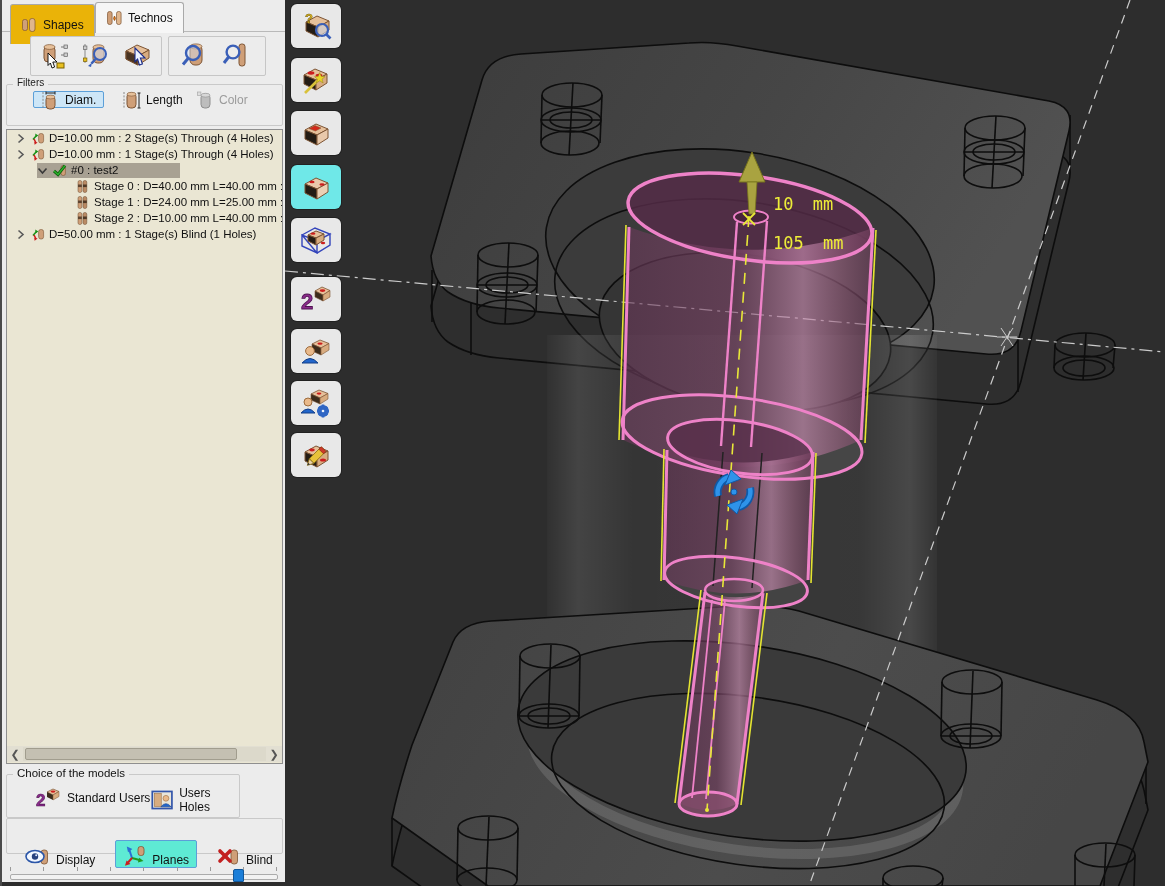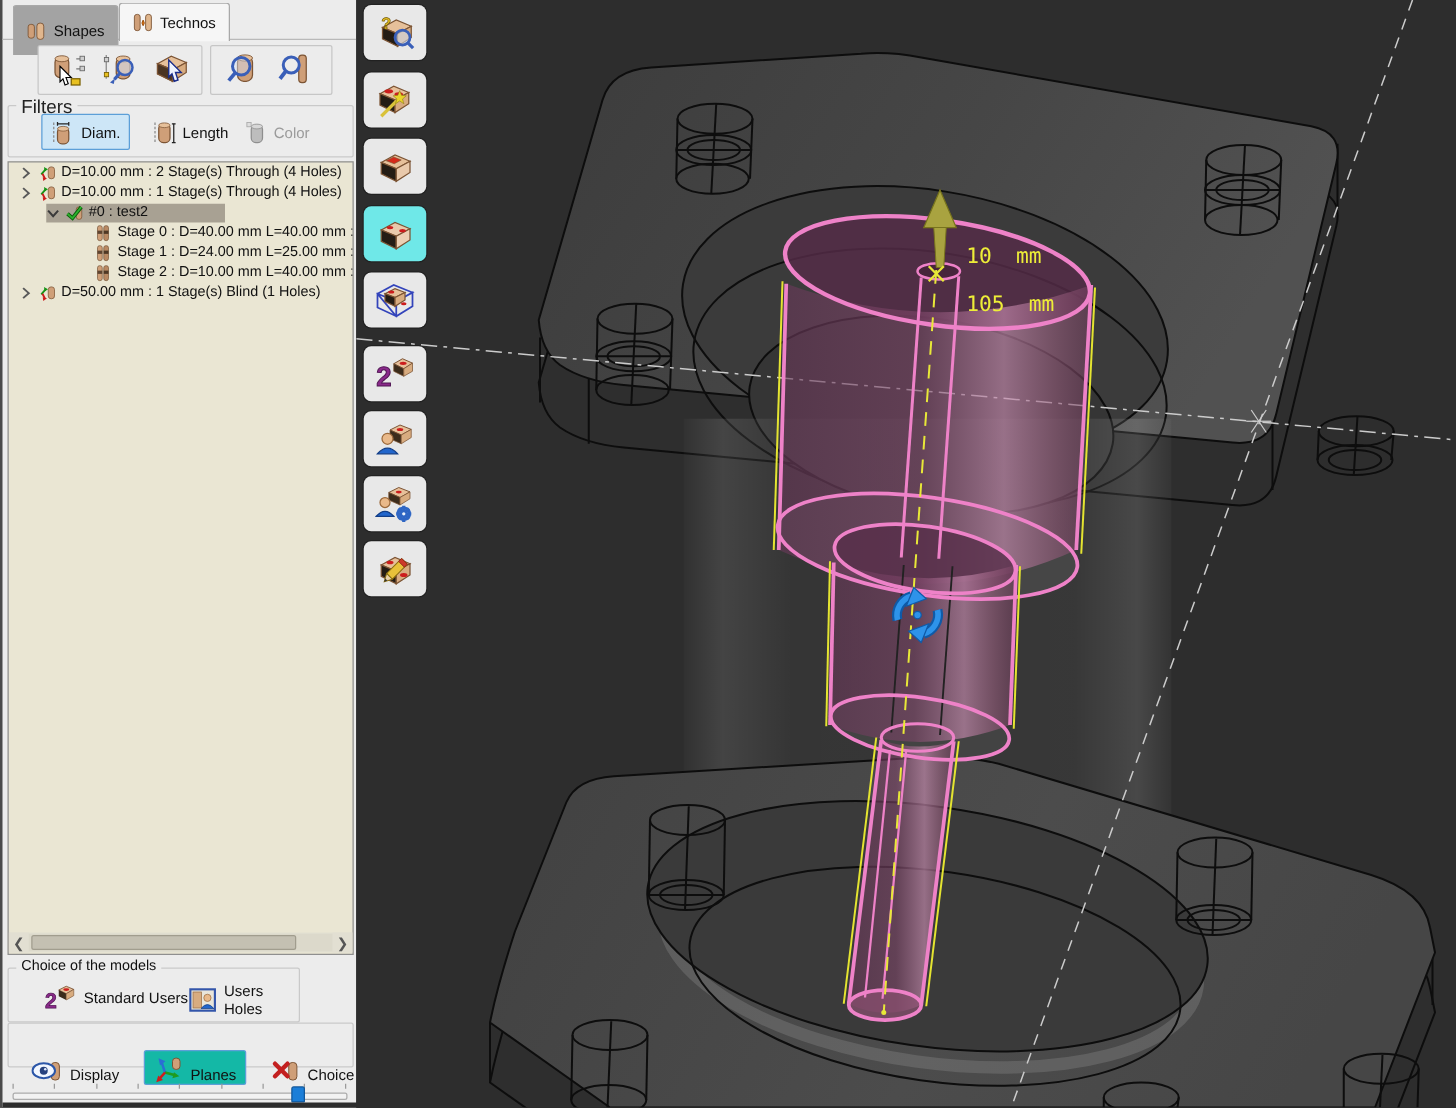--- a/index.html
+++ b/index.html
@@ -8,40 +8,40 @@
   .app { position:relative; width:1165px; height:886px; }
 
   
   .left-panel { position:absolute; left:0; top:0; width:285px; height:886px;
     background:#ececec; border-left:2px solid #4a4a4a; }
 
   
   .tabbar { position:absolute; left:0; top:0; width:100%; height:32px; border-bottom:1px solid #b9b9b9; }
   .tab { position:absolute; top:4px; height:40px; display:flex; align-items:center; gap:5px;
     padding:0 10px; border:1px solid #a9a9a9; border-bottom:none; border-radius:3px 3px 0 0;
-    background:#a3a3a3; cursor:default; }
+    background:#eab308; cursor:default; }
   .tab.active { top:2px; height:31px; background:#f6f6f6; z-index:2; }
   .tab-shapes { left:8px; }
   .tab-technos { left:93px; }
   .tab span.lbl { font-size:12px; }
 
   
   .tb-row { position:absolute; top:36px; left:0; width:100%; height:40px; }
   .tb-group { position:absolute; top:0; height:40px; border:1px solid #c6c6c6; border-radius:2px;
     background:#ececec; display:flex; align-items:center; padding:0 3px; gap:2px; }
   .tb-g1 { left:28px; width:132px; }
   .tb-g2 { left:166px; width:98px; }
   .tb-btn { width:40px; height:34px; display:flex; align-items:center; justify-content:center;
     border-radius:3px; cursor:pointer; }
 
   
   .filters { position:absolute; left:4px; top:84px; width:277px; height:42px;
     border:1px solid #c9c9c9; border-radius:2px; }
-  .filters .box-label { position:absolute; left:6px; top:-8px; background:#ececec; padding:0 4px; font-size:15px; color:#222; }
-  .filter-btn { position:absolute; top:6px; height:29px; display:flex; align-items:center; gap:4px;
+  .filters .box-label { position:absolute; left:6px; top:-8px; background:#ececec; padding:0 4px; font-size:10px; color:#222; }
+  .filter-btn { position:absolute; top:6px; height:17px; display:flex; align-items:center; gap:4px;
     padding:0 7px; border-radius:2px; border:1px solid transparent; cursor:pointer; }
   .filter-btn.active { background:#cde6f7; border-color:#5c9fd8; }
   .fb-diam { left:26px; }
   .fb-length { left:107px;justify-content:flex-end; }
   .fb-color { left:180px; color:#9b9b9b; }
 
   
   .tree { position:absolute; left:4px; top:129px; width:277px; height:635px;
     background:#eae6d3; border:1px solid #8f8f8f; overflow:hidden; }
   .tree-row { position:relative; height:16px; display:flex; align-items:center;
@@ -63,21 +63,21 @@
     border:1px solid #c9c9c9; border-radius:2px; }
   .models .box-label { position:absolute; left:6px; top:-8px; background:#ececec; padding:0 4px; font-size:11.5px; }
   .model-item { position:absolute; top:9px; display:flex; align-items:center; gap:6px; cursor:pointer; padding:2px 4px; border-radius:2px;}
   .mi-standard { left:24px; } .mi-users { left:140px; }
 
   
   .actions { position:absolute; left:4px; top:818px; width:277px; height:36px;
     border:1px solid #c9c9c9; border-radius:2px; display:flex; align-items:center; }
   .action-btn { display:flex; align-items:flex-end; gap:5px; height:28px; padding:0 7px;
     margin-left:6px; border:1px solid transparent; border-radius:2px; cursor:pointer;margin-top:36px; }
-  .action-btn.active { background:#14b8a6; border-color:#5c9fd8; }
+  .action-btn.active { background:#5eead4; border-color:#5c9fd8; }
   .ab-display { margin-left:10px; } .ab-planes { margin-left:12px; } .ab-delete { margin-left:12px; }
 
   
   .zoom-slider { position:absolute; left:0; top:858px; width:285px; height:24px; }
   .ticks { position:absolute; left:8px; top:9px; width:268px; height:5px; }
   .tick { position:absolute; top:0; width:1px; height:4px; background:#9a9a9a; }
   .sl-track { position:absolute; left:8px; top:16px; width:268px; height:6px;
     background:#f2f2f2; border:1px solid #ababab; border-radius:2px; cursor:pointer; }
   .sl-thumb { position:absolute; left:231px; top:11px; width:11px; height:13px;
     background:#1b7ed8; border:1px solid #10579b; border-radius:2px 2px 1px 1px; cursor:pointer; }
@@ -350,21 +350,21 @@
             <polygon points="2,20.8 7.4,19 3.6,15.4" fill="#cc1d1d"></polygon>
           </svg>
         <span class="lbl">Planes</span>
       </div>
       <div class="action-btn ab-delete">
         <svg width="24" height="20" viewBox="0 0 24 20">
             <rect x="14" y="3" width="6.5" height="14" rx="2.8" fill="#cf9f78" stroke="#7c5434" stroke-width="0.8"></rect>
             <line x1="3" y1="4" x2="13" y2="14" stroke="#c32020" stroke-width="3.6" stroke-linecap="round"></line>
             <line x1="13" y1="4" x2="3" y2="14" stroke="#c32020" stroke-width="3.6" stroke-linecap="round"></line>
           </svg>
-        <span class="lbl">Choice</span>
+        <span class="lbl">Blind</span>
       </div>
     </div>
 
     <div class="zoom-slider">
       <div class="ticks">
         <div class="tick" style="left:0px"></div>
           <div class="tick" style="left:33px"></div>
           <div class="tick" style="left:67px"></div>
           <div class="tick" style="left:100px"></div>
           <div class="tick" style="left:133px"></div>

